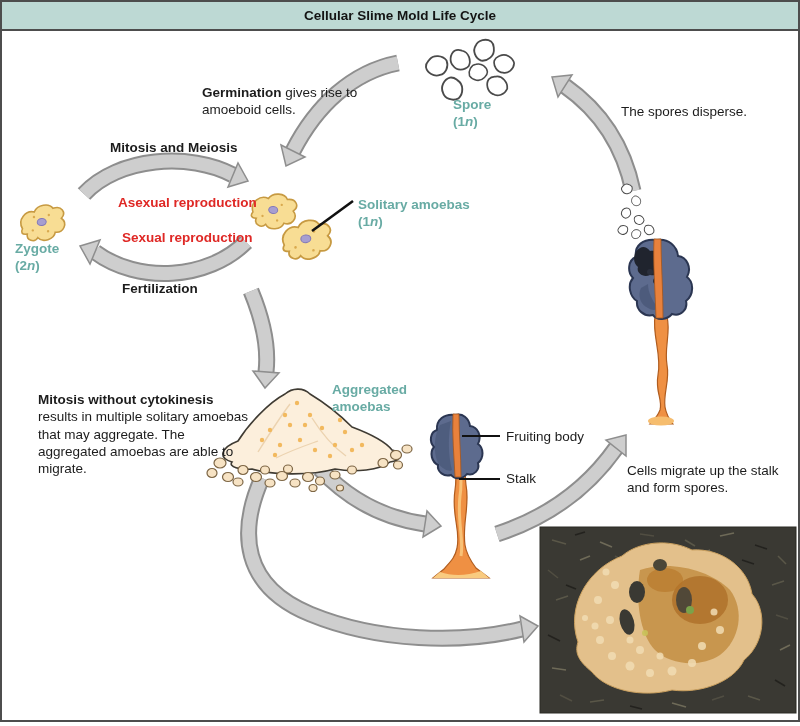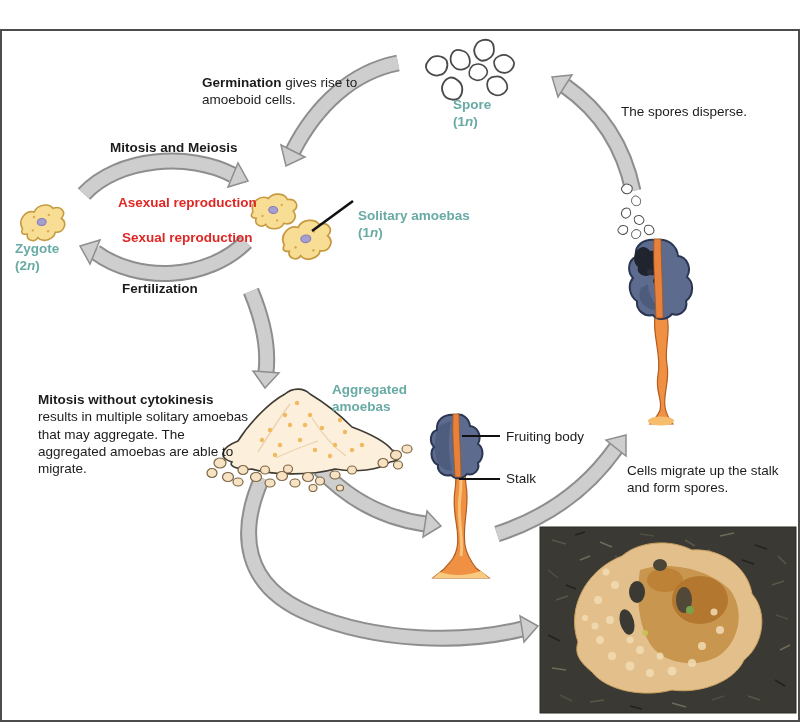--- a/index.html
+++ b/index.html
@@ -18,20 +18,23 @@
   .red{color:var(--red,#df2825);font-weight:bold;margin-left:27px;}
   .blk{display:block;}
   i{font-style:italic;}
 </style>
 </head>
 <body>
 
 <div class="frame">
 
   <div class="mainpanel"></div>
+  <div class="titlebar">
+    <span class="t">Cellular Slime Mold Life Cycle</span>
+  </div>
 
   <svg class="art" viewBox="0 0 800 726">
     <defs>
       <path id="amoeba" d="M -20,2 C -24,-8 -14,-16 -6,-13 C -2,-20 10,-20 13,-14 C 22,-16 26,-8 20,-3 C 26,3 20,12 12,10 C 10,17 -2,19 -6,13 C -10,18 -18,14 -16,8 C -22,8 -22,5 -20,2 Z"></path>
       <path id="sporeblob" d="M -7,-3 C -5,-8 2,-9 6,-6 C 9,-2 8,4 4,6 C 0,9 -6,7 -8,3 C -9,0 -8,-1 -7,-3 Z"></path>
     </defs>
 
     <g fill="none">
 
       <g>
@@ -274,21 +277,21 @@
           <circle cx="714" cy="612" r="3.5"></circle>
         <circle cx="630" cy="640" r="3.5"></circle>
           <circle cx="606" cy="572" r="3.5"></circle>
           <circle cx="585" cy="618" r="3"></circle>
       </g>
       <circle cx="690" cy="610" r="4" fill="#7ba24a"></circle>
       <circle cx="645" cy="633" r="3" fill="#c9c25a" opacity="0.9"></circle>
     </g>
   </svg>
 
-  <div class="lbl" style="left:202px;top:74px;width:172px;">
+  <div class="lbl" style="left:202px;top:84px;width:172px;">
     <span class="b">Germination</span><span> gives rise to amoeboid cells.</span>
   </div>
 
   <div class="lbl teal" style="left:453px;top:96px;">
     <span class="blk">Spore</span>
     <span class="blk"><span>(1</span><i>n</i><span>)</span></span>
   </div>
 
   <div class="lbl" style="left:621px;top:103px;">The spores disperse.</div>
 
@@ -298,21 +301,21 @@
 
   <div class="lbl red" style="left:95px;top:229px;">Sexual reproduction</div>
 
   <div class="lbl b" style="left:122px;top:280px;">Fertilization</div>
 
   <div class="lbl teal" style="left:15px;top:240px;">
     <span class="blk">Zygote</span>
     <span class="blk"><span>(2</span><i>n</i><span>)</span></span>
   </div>
 
-  <div class="lbl teal" style="left:358px;top:196px;margin-top:11px;">
+  <div class="lbl teal" style="left:358px;top:196px;">
     <span class="blk">Solitary amoebas</span>
     <span class="blk"><span>(1</span><i>n</i><span>)</span></span>
   </div>
 
   <div class="lbl" style="left:38px;top:391px;width:218px;">
     <span class="b">Mitosis without cytokinesis</span><span> results in multiple solitary amoebas that may aggregate. The aggregated amoebas are able to migrate.</span>
   </div>
 
   <div class="lbl teal" style="left:332px;top:381px;">
     <span class="blk">Aggregated</span>

